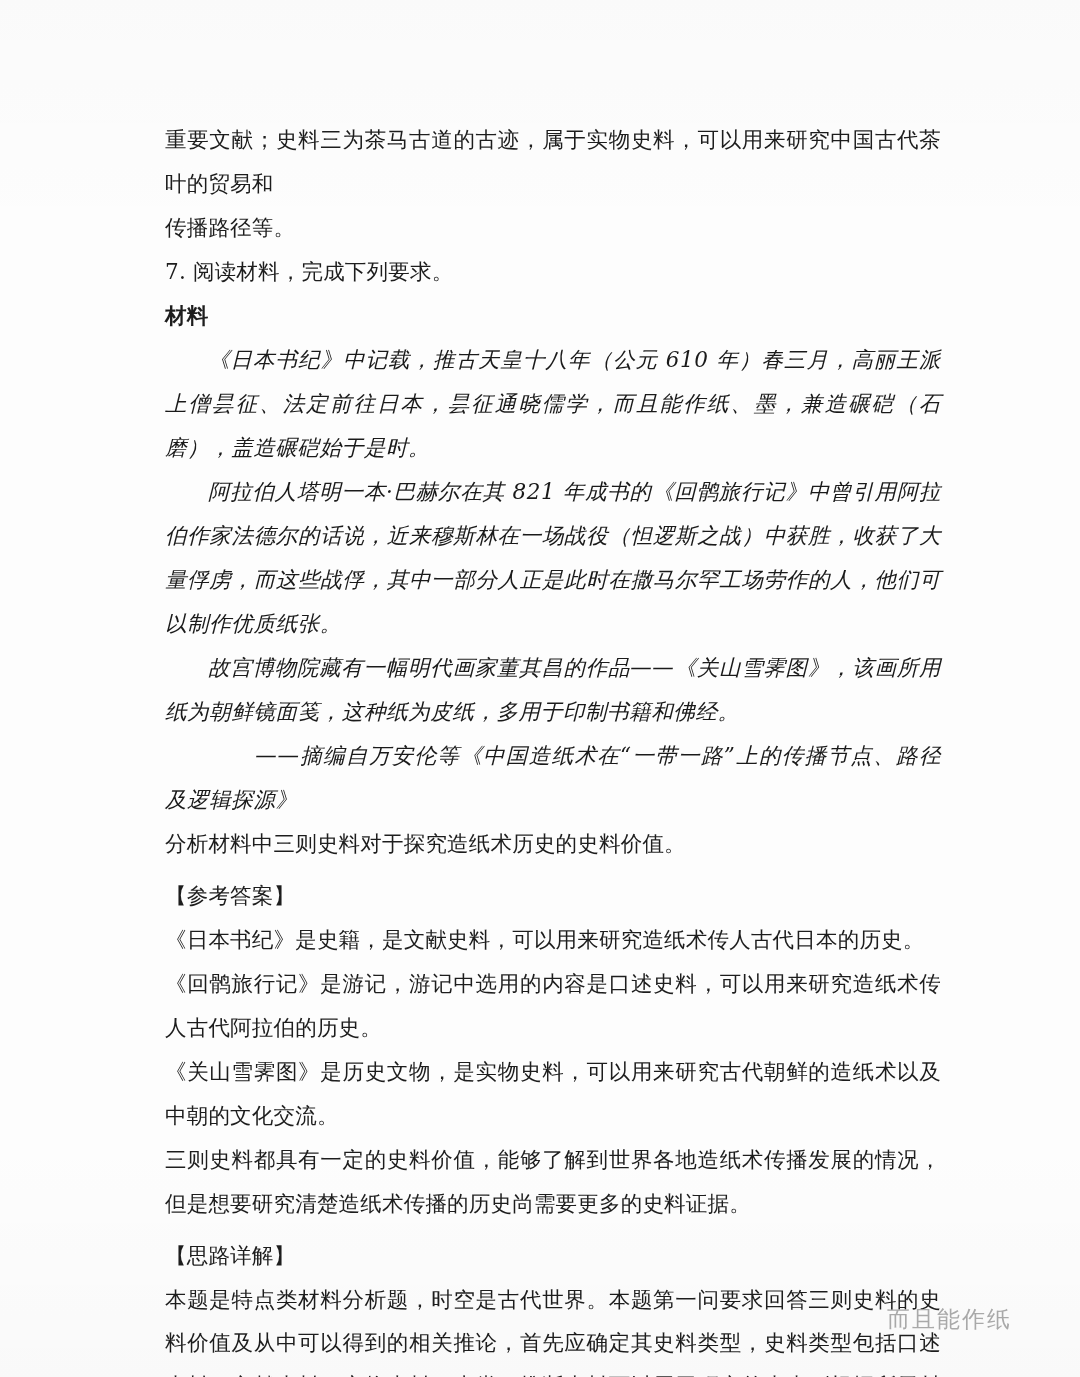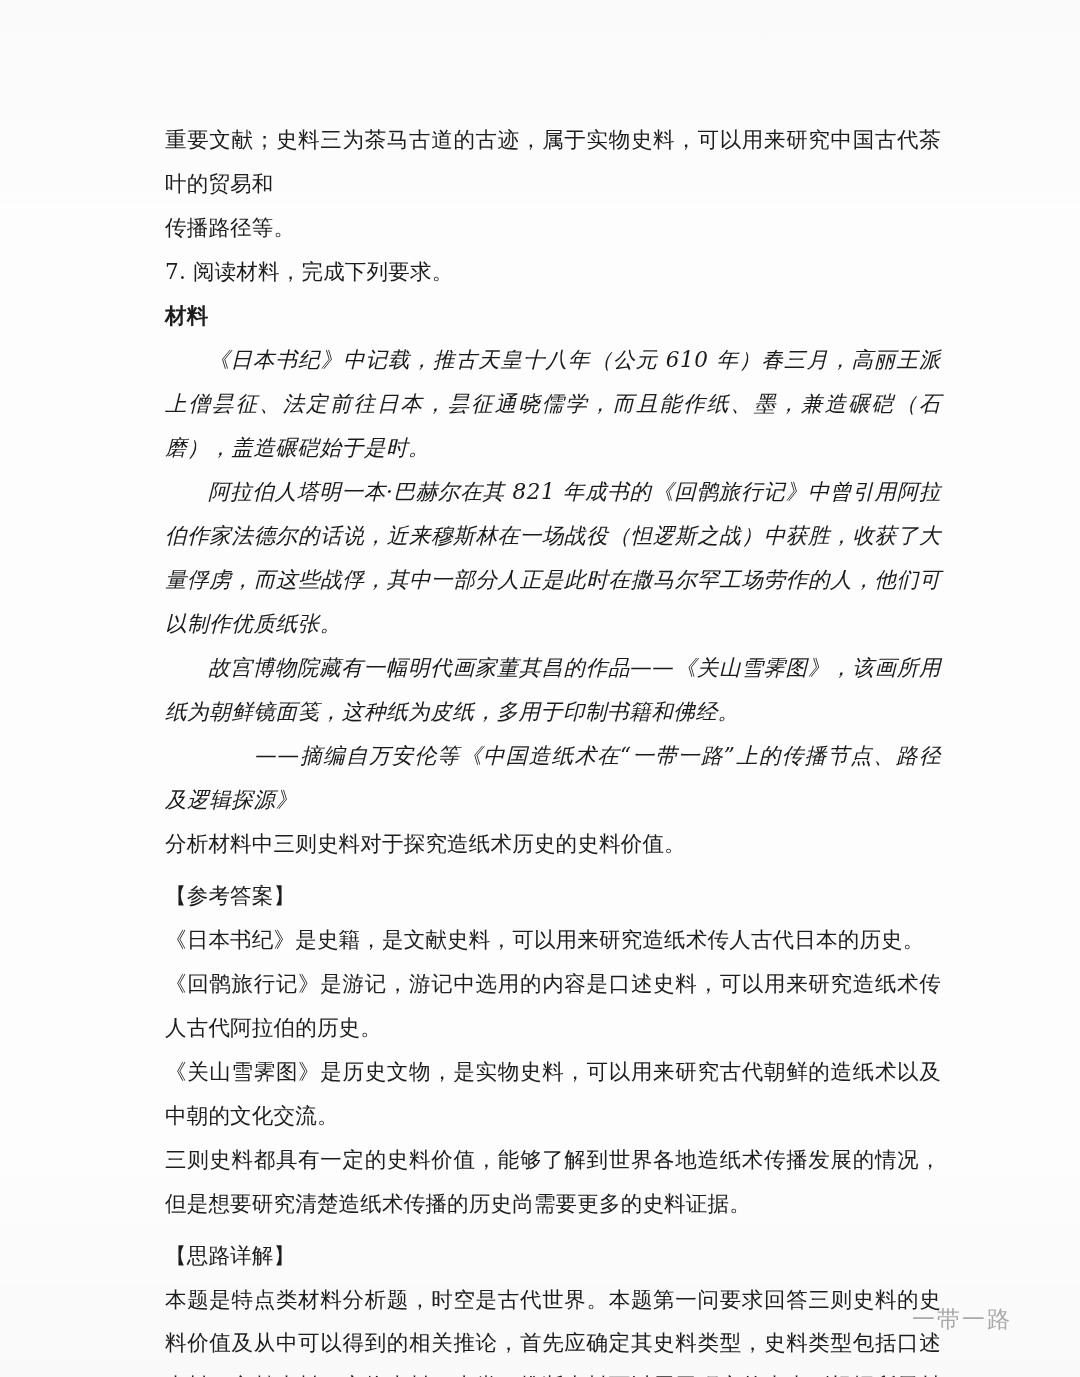--- a/index.html
+++ b/index.html
@@ -137,15 +137,15 @@
     <div class="spacer-sm"></div>
 
     <p class="p song">【思路详解】</p>
 
     <p class="p song tight">本题是特点类材料分析题，时空是古代世界。本题第一问要求回答三则史料的史料价值及从中可以得到的相关推论，首先应确定其史料类型，史料类型包括口述史料、文献史料、实物史料三大类；推断史料可以用于研究的史事则根据所示材料具体分析，《日本书纪》是史籍，是文献史料，可以用来研究造纸术传人古代日本的历史；《回鹘旅行记》是游记，游记中选取的部分是口述史料，可以用来研究造纸术传人古代阿拉伯的历史；《关山雪霁图》是历史文物，是实物史料，可以用来研究古代朝鲜的造纸术以及中朝的文化交流。最后给予三则材料关于史料价值的总结。</p>
 
   </div>
 
   <div class="grain"></div>
 
-  <div class="watermark">一带一路</div>
+  <div class="watermark">而且能作纸</div>
 
 </div>
 
 </body></html>

